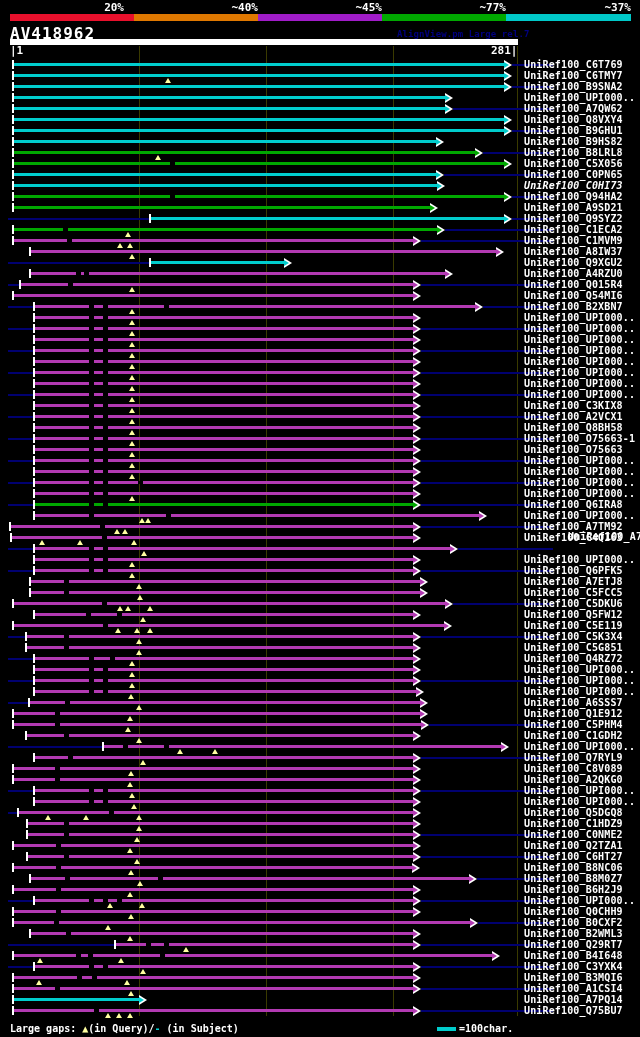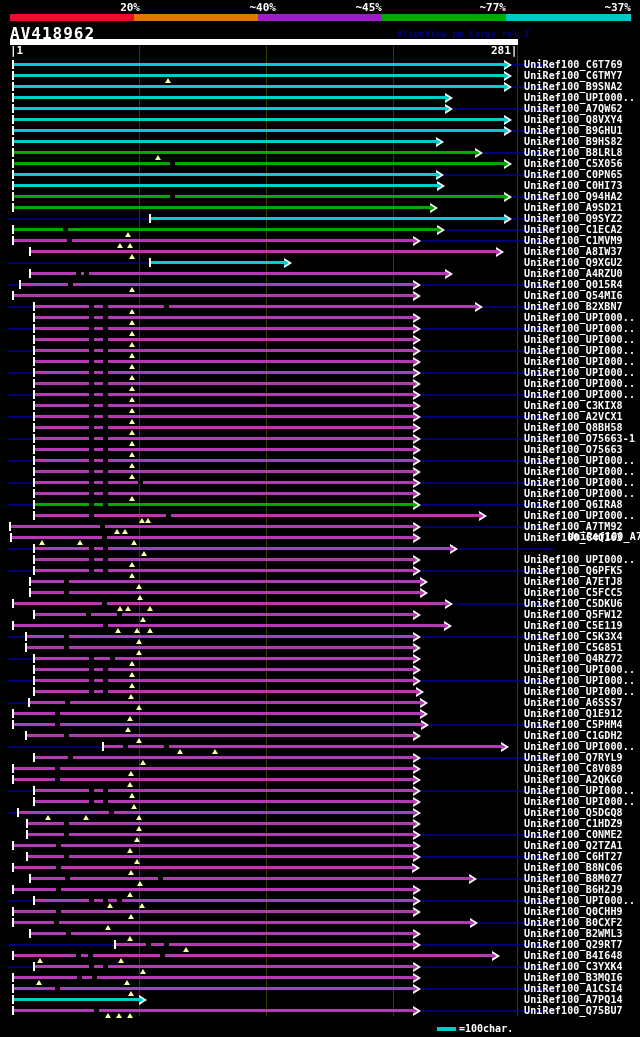--- a/index.html
+++ b/index.html
@@ -57,22 +57,22 @@
 </head>
 <body>
 
 <div id="screen">
   <div id="scale-bar">
       <div class="scale-seg abs" style="left: 10px; width: 124px; background: rgb(232, 16, 44);"></div>
       <div class="scale-seg abs" style="left: 134px; width: 124px; background: rgb(224, 120, 0);"></div>
       <div class="scale-seg abs" style="left: 258px; width: 124px; background: rgb(160, 28, 200);"></div>
       <div class="scale-seg abs" style="left: 382px; width: 124px; background: rgb(0, 168, 0);"></div>
       <div class="scale-seg abs" style="left: 506px; width: 125px; background: rgb(0, 200, 200);"></div>
-      <div class="scale-label" style="left: 140px; text-align: center;">20%</div>
-      <div class="scale-label" style="left: 276px;">~40%</div>
+      <div class="scale-label" style="left: 124px; text-align: center;">20%</div>
+      <div class="scale-label" style="left: 258px;">~40%</div>
       <div class="scale-label" style="left: 382px;">~45%</div>
       <div class="scale-label" style="left: 506px;">~77%</div>
       <div class="scale-label" style="left: 631px;">~37%</div>
     </div>
   <div id="accession">AV418962</div>
   <div id="watermark">AlignView.pm Large rel.7</div>
   <div id="query-bar" style="left: 10px; width: 508px;"></div>
   <div class="axis-label" id="axis-left" style="left:10px;">|1</div>
   <div class="axis-label" id="axis-right" style="left: 491px;">281|</div>
   <div id="plot">
@@ -164,21 +164,21 @@
         <div class="start-tick" style="left: 12px; top: 169.5px;"></div>
         <div class="arrow-outer" style="left: 436px; top: 169.5px;"></div>
         <div class="arrow-inner" style="left: 436px; top: 171.5px; border-left-color: rgb(0, 204, 204);"></div>
         <div class="hit-label" style="top: 168.5px;">UniRef100_C0PN65</div>
       </div>
       <div>
         <div class="hit-bar" style="left: 13px; width: 426px; top: 183.5px; background: rgb(0, 204, 204);"></div>
         <div class="start-tick" style="left: 12px; top: 180.5px;"></div>
         <div class="arrow-outer" style="left: 437px; top: 180.5px;"></div>
         <div class="arrow-inner" style="left: 437px; top: 182.5px; border-left-color: rgb(0, 204, 204);"></div>
-        <div class="hit-label" style="top: 179.5px;">UniRef100_C0HI73</div>
+        <div class="hit-label" style="top: 179.5px; font-style: italic;">UniRef100_C0HI73</div>
       </div>
       <div>
         <div class="subject-line" style="left: 512px; width: 41px; top: 195.5px;"></div>
         <div class="hit-bar" style="left: 13px; width: 493px; top: 194.5px; background: rgb(0, 168, 0);"></div>
         <div class="hit-dash" style="left: 170px; top: 194.5px;"></div>
         <div class="start-tick" style="left: 12px; top: 191.5px;"></div>
         <div class="arrow-outer" style="left: 504px; top: 191.5px;"></div>
         <div class="arrow-inner" style="left: 504px; top: 193.5px; border-left-color: rgb(0, 168, 0);"></div>
         <div class="hit-label" style="top: 190.5px;">UniRef100_Q94HA2</div>
       </div>
@@ -944,15 +944,16 @@
         <div class="hit-dash" style="left: 94px; top: 1008.5px;"></div>
         <div class="start-tick" style="left: 12px; top: 1005.5px;"></div>
         <div class="arrow-outer" style="left: 413px; top: 1005.5px;"></div>
         <div class="arrow-inner" style="left: 413px; top: 1007.5px; border-left-color: rgb(178, 58, 178);"></div>
         <div class="gap-marker" style="left: 105px; top: 1012.5px;"></div>
         <div class="gap-marker" style="left: 116px; top: 1012.5px;"></div>
         <div class="gap-marker" style="left: 127px; top: 1012.5px;"></div>
         <div class="hit-label" style="top: 1004.5px;">UniRef100_Q75BU7</div>
       </div>
     </div>
+  <div id="legend-text"><span>Large gaps: </span><span class="tri">▲</span><span>(in Query)/</span><span class="dash">-</span><span> (in Subject)</span></div>
   <div id="ruler-line" style="left: 437px; width: 19px;"></div>
   <div id="ruler-text">=100char.</div>
 </div>
 
 </body></html>

